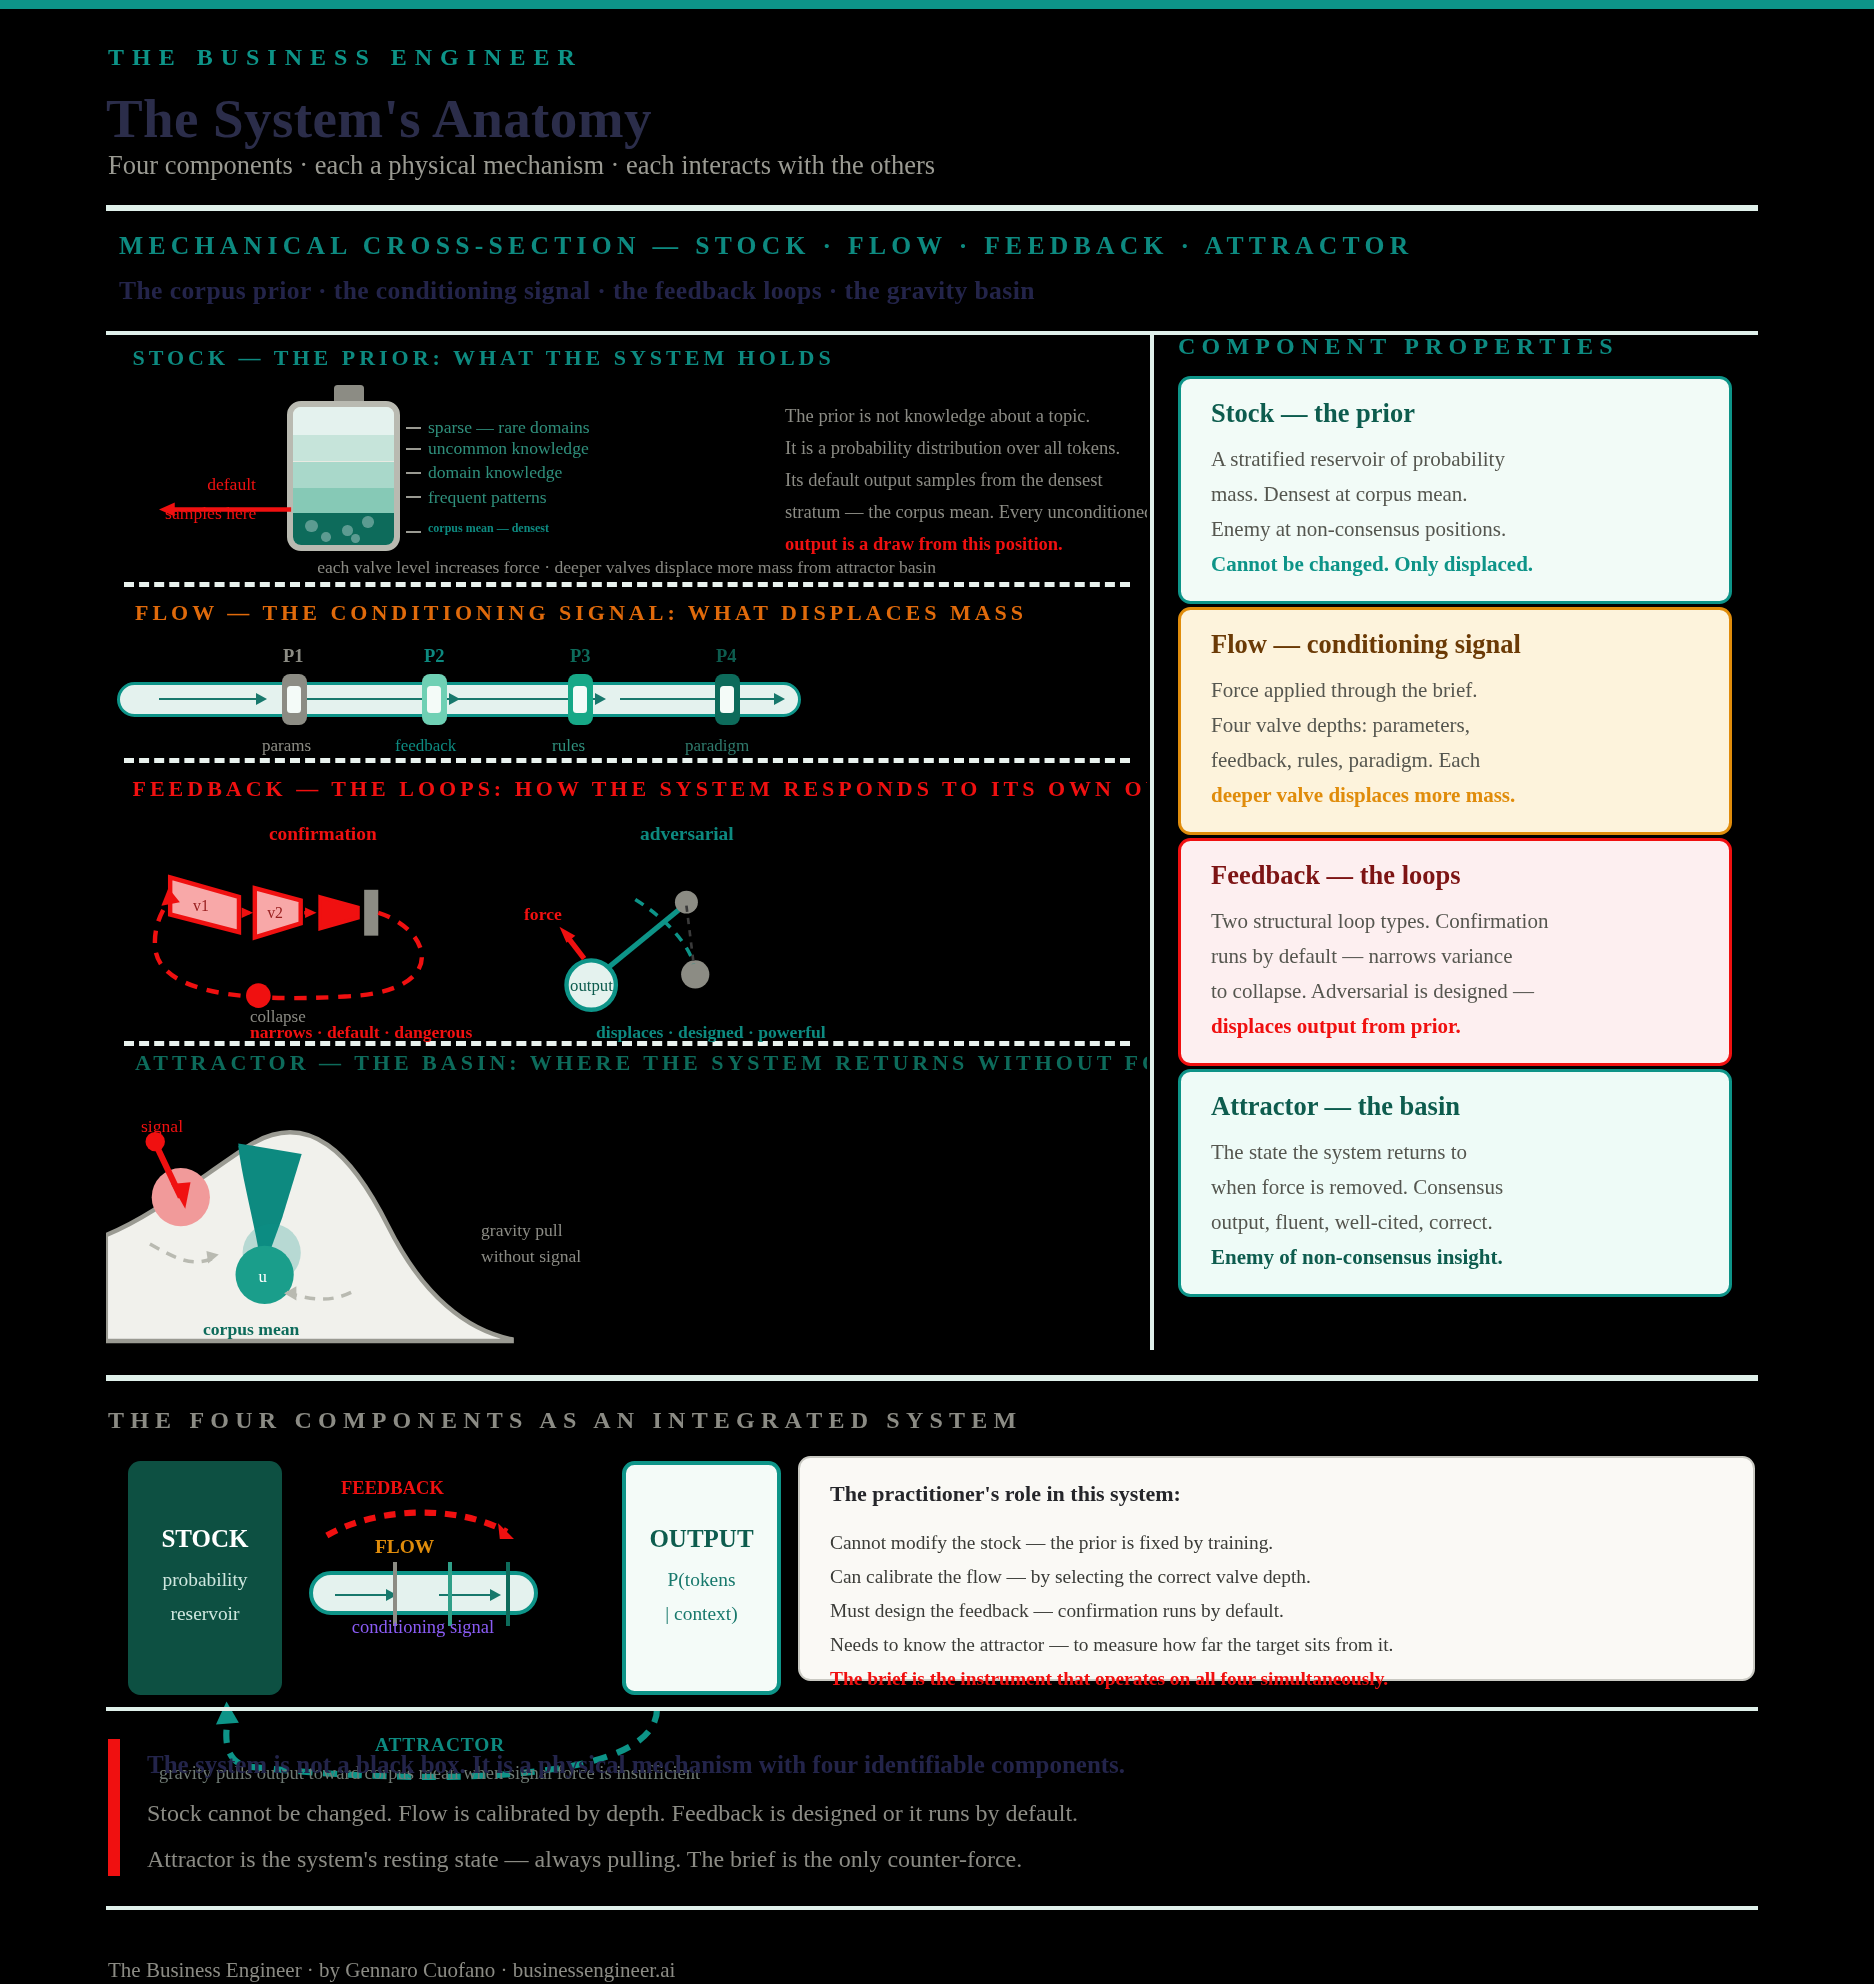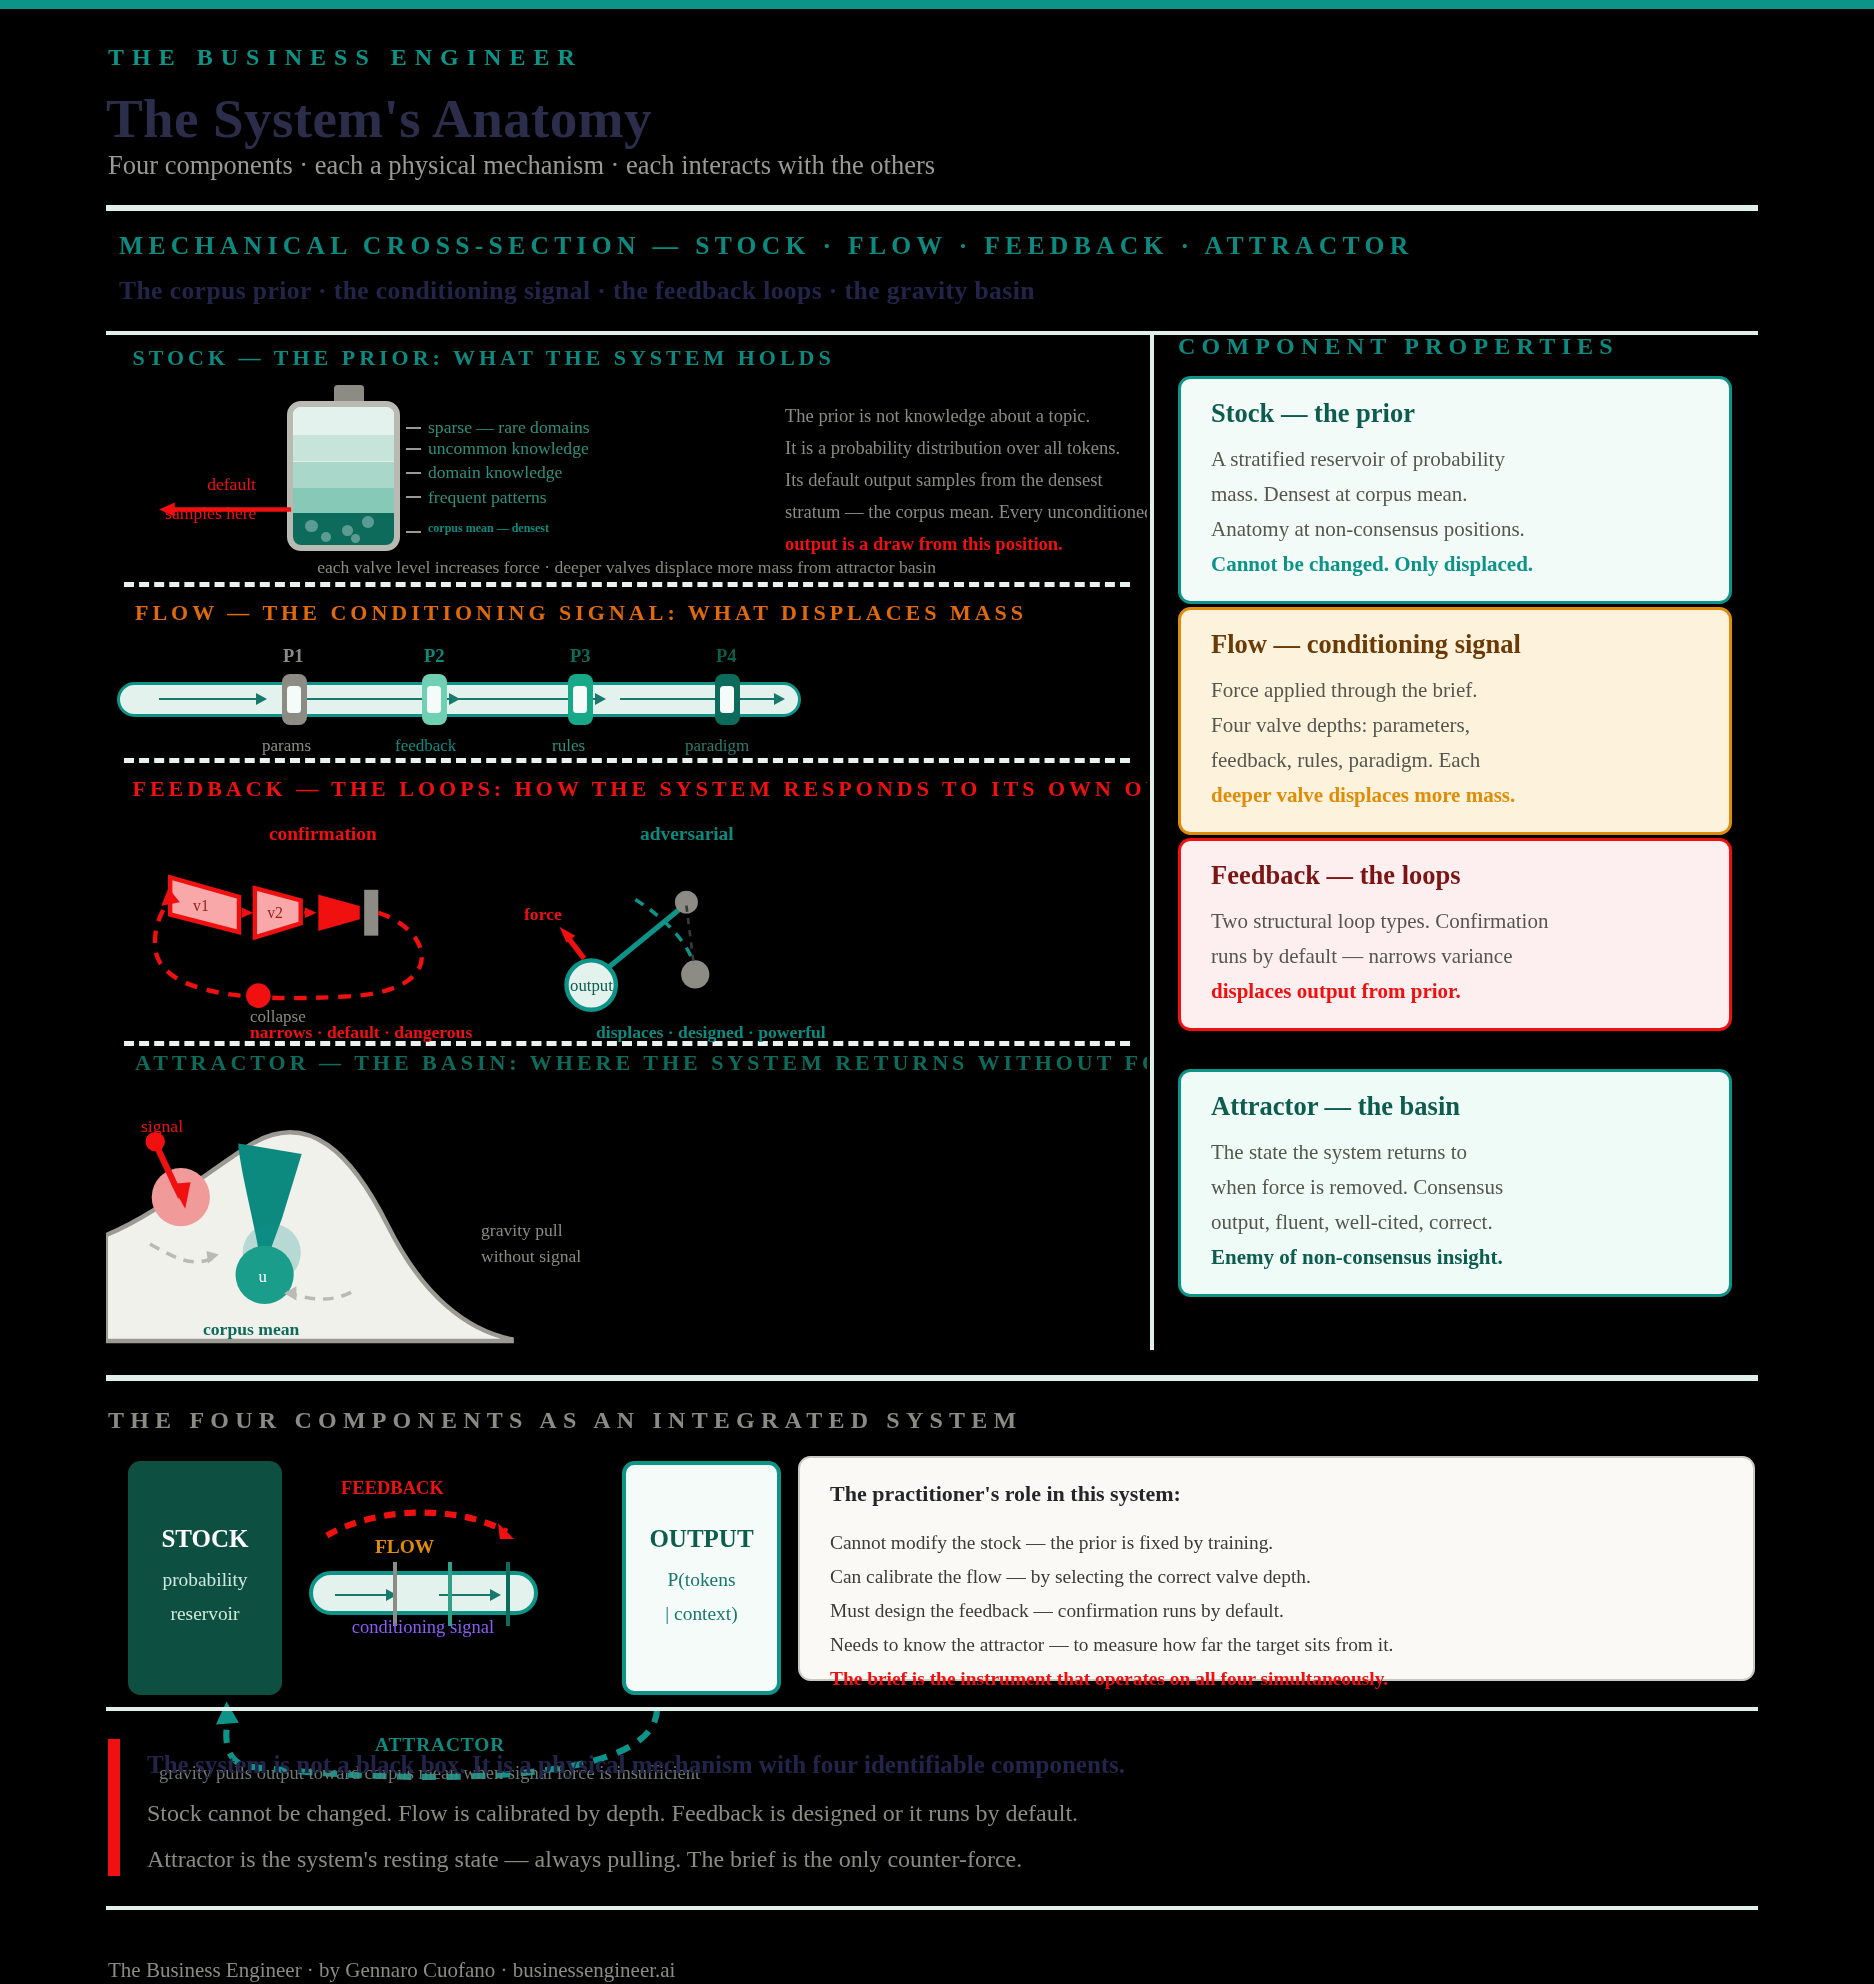--- a/index.html
+++ b/index.html
@@ -285,36 +285,37 @@
     <div class="at-lbl" style="left:375px; top:911px; color:#8b8b84;">without signal</div>
   </div>
 
   <div class="right-col">
     <div class="cp-head">COMPONENT PROPERTIES</div>
 
     <div class="card" style="top:41px;  background:#f2fbf7; border:3.5px solid #0d9488;">
       <h3 style="color:#0d5c4e;">Stock — the prior</h3>
       <p>A stratified reservoir of probability</p>
       <p>mass. Densest at corpus mean.</p>
-      <p>Anatomy at non-consensus positions.</p>
+      <p>Enemy at non-consensus positions.</p>
       <p class="accent" style="color:#0d9488;">Cannot be changed. Only displaced.</p>
     </div>
 
     <div class="card" style="top:272px; background:#fdf3dc; border:3.5px solid #e08c0b;">
       <h3 style="color:#6b3a06;">Flow — conditioning signal</h3>
       <p>Force applied through the brief.</p>
       <p>Four valve depths: parameters,</p>
       <p>feedback, rules, paradigm. Each</p>
       <p class="accent" style="color:#e08c0b;">deeper valve displaces more mass.</p>
     </div>
 
     <div class="card" style="top:503px; background:#fdeff0; border:3.5px solid #f01010;">
       <h3 style="color:#7d1414;">Feedback — the loops</h3>
       <p>Two structural loop types. Confirmation</p>
       <p>runs by default — narrows variance</p>
+      <p>to collapse. Adversarial is designed —</p>
       <p class="accent" style="color:#f01010;">displaces output from prior.</p>
     </div>
 
     <div class="card" style="top:734px; background:#eefbf7; border:3.5px solid #0d9488;">
       <h3 style="color:#0d5c4e;">Attractor — the basin</h3>
       <p>The state the system returns to</p>
       <p>when force is removed. Consensus</p>
       <p>output, fluent, well-cited, correct.</p>
       <p class="accent" style="color:#0d5c4e;">Enemy of non-consensus insight.</p>
     </div>

